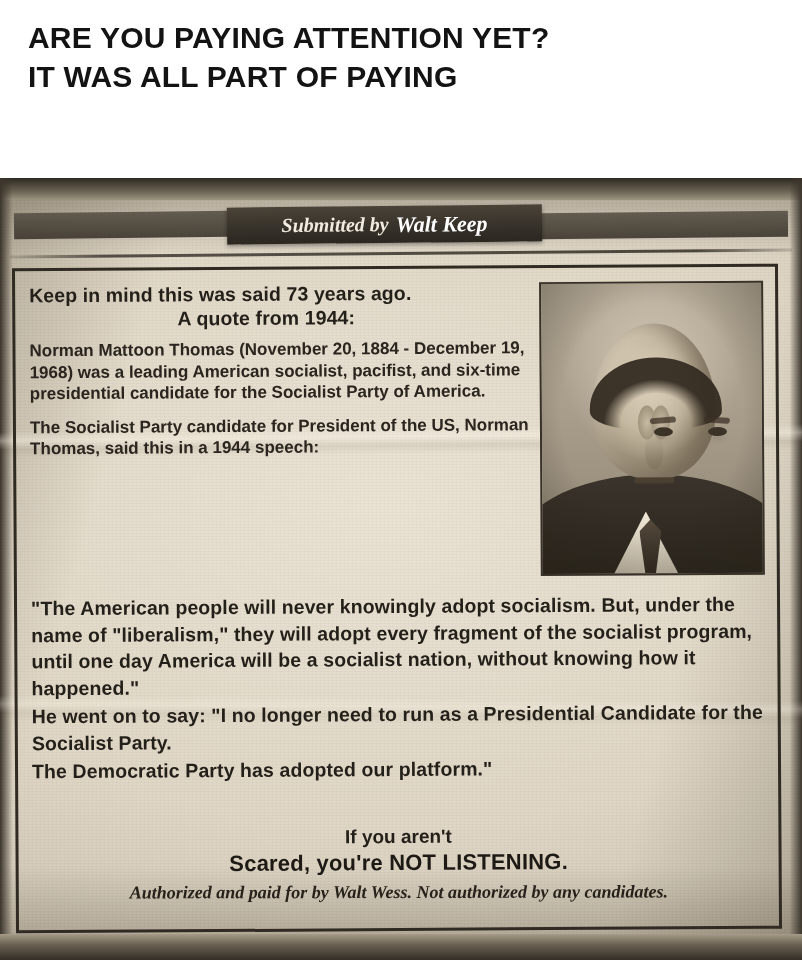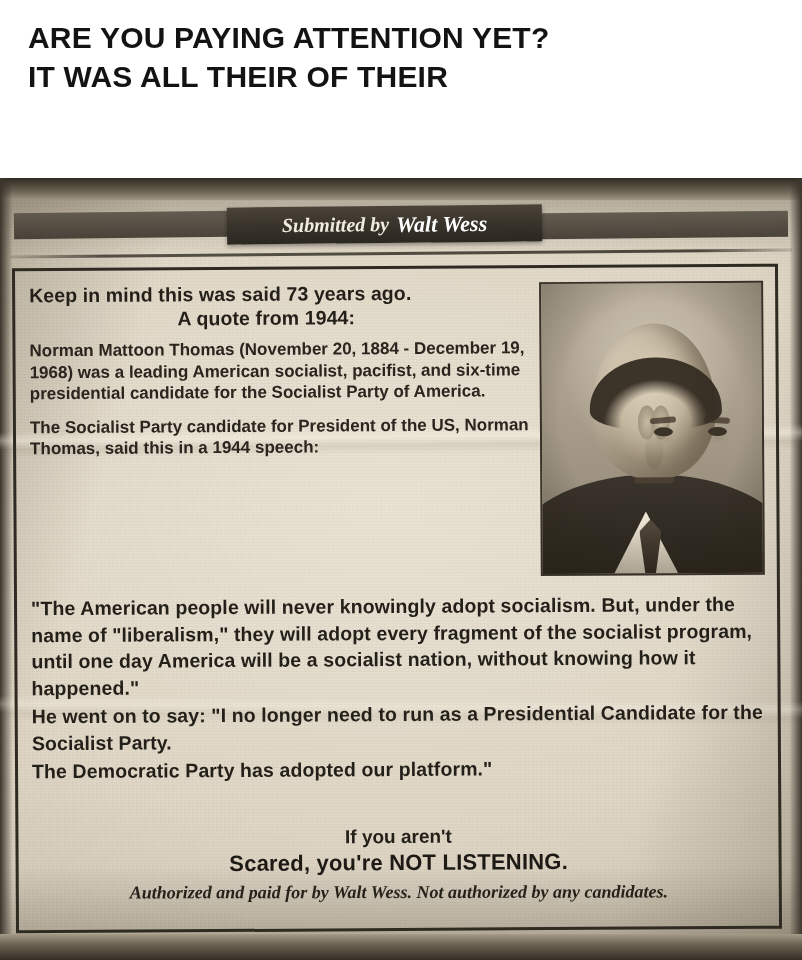--- a/index.html
+++ b/index.html
@@ -395,38 +395,38 @@
   #crease-1 { top: 250px; transform: rotate(-0.6deg); }
   #crease-2 { top: 520px; transform: rotate(0.4deg); opacity: 0.7; }
 </style>
 </head>
 <body>
 
 <div id="meme-root">
 
   <div id="headline-banner">
     <div class="headline-line">ARE YOU PAYING ATTENTION YET?</div>
-    <div class="headline-line">IT WAS ALL THEIR OF THEIR</div>
+    <div class="headline-line">IT WAS ALL PART OF PAYING</div>
   </div>
 
   <div id="clipping">
     <div id="paper-tone"></div>
     <div id="grain"></div>
     <div id="top-dark-band"></div>
     <div id="left-edge"></div>
     <div id="right-edge"></div>
     <div class="crease" id="crease-1"></div>
     <div class="crease" id="crease-2"></div>
 
     <div id="ribbon-left-strip"></div>
     <div id="ribbon-right-strip"></div>
 
     <div id="submitted-ribbon">
       <span class="ribbon-text-italic">Submitted by</span>
-      <span class="ribbon-text-name">Walt Wess</span>
+      <span class="ribbon-text-name">Walt Keep</span>
     </div>
 
     <div id="rule-under-ribbon"></div>
 
     <div id="article-box">
       <div id="article-inner">
 
         <div id="keep-in-mind">
           <span>Keep in mind this was said 73 years ago.</span>
           <span class="l2">A quote from 1944:</span>

